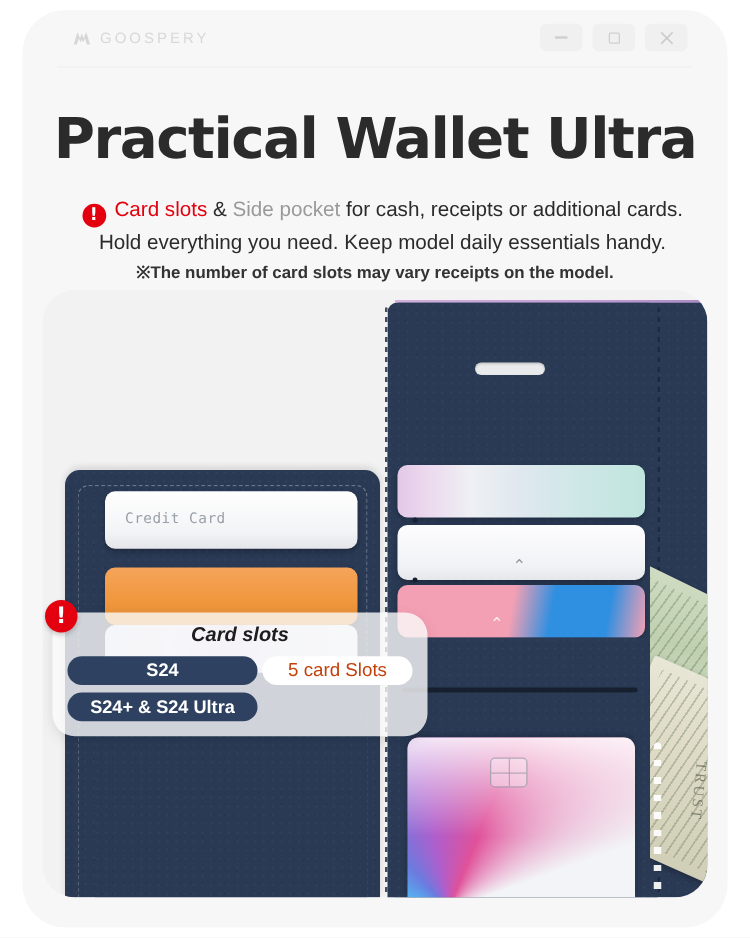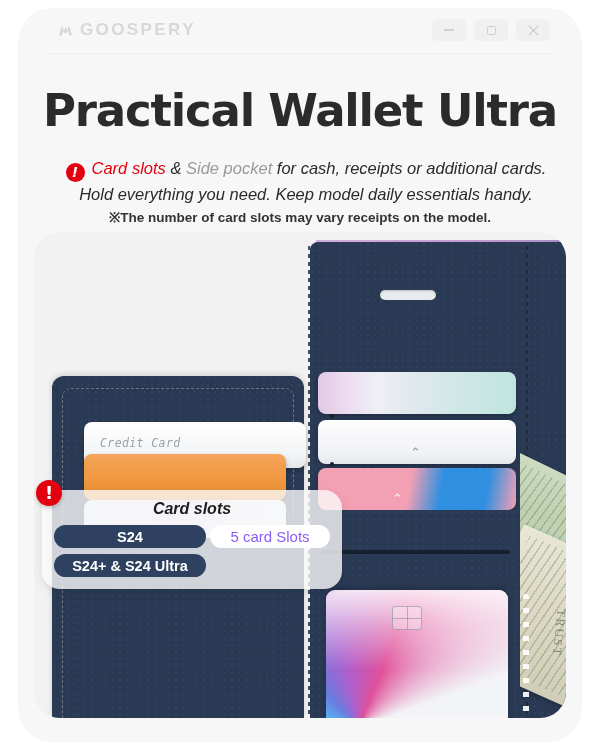--- a/index.html
+++ b/index.html
@@ -35,24 +35,24 @@
     align-items: center;
     padding: 0 10px 0 40px;
   }
   .brand {
     display: flex;
     align-items: center;
     gap: 7px;
   }
   .brand-mark { width: 15px; height: 13px; display: block; }
   .brand-text {
-    font-size: 17px;
+    font-size: 12px;
     letter-spacing: 2.4px;
     color: #d8d8d8;
-    font-weight: 700;
+    font-weight: 400;
   }
   .win-controls {
     margin-left: auto;
     display: flex;
     gap: 8px;
     padding-right: 22px;
   }
   .win-btn {
     width: 34px; height: 22px;
     background: #f0f0f0;
@@ -90,21 +90,20 @@
 
   
   .subhead {
     position: absolute;
     left: 12px; right: 0;
     top: 148px;
     text-align: center;
     font-size: 16.5px;
     line-height: 24px;
     color: #2b2b2b;
-    font-style: italic;
   }
   .subhead .line1 { display: block; white-space: nowrap; }
   .subhead .line2 { display: block; }
   .warn-dot {
     display: inline-block;
     width: 19px; height: 19px;
     border-radius: 50%;
     background: #e3000f;
     color: #fff;
     font-size: 14px;
@@ -215,23 +214,22 @@
 
   
   .card {
     position: absolute;
     border-radius: 8px;
     box-shadow: 0 2px 4px rgba(0,0,0,.28);
   }
 
   
   .c-credit {
-    left: 50px; top: 190px; width: 222px; height: 46px;
+    left: 50px; top: 161px; width: 202px; height: 46px;
     background: linear-gradient(180deg,#ffffff 0%,#f3f4f6 70%,#e5e6ea 100%);
-    font-style: italic;
   }
   .c-credit .lbl {
     position: absolute;
     left: 16px; top: 14px;
     font-size: 11.5px;
     color: #9aa0a8;
     font-family: "DejaVu Sans Mono", monospace;
     letter-spacing: .4px;
   }
   .c-orange {
@@ -391,21 +389,21 @@
     justify-content: center;
     flex: none;
   }
   .slot-val {
     flex: 1;
     height: 23px;
     margin-left: 4px;
     background: #ffffff;
     border-radius: 12px;
     font-size: 15px;
-    color: #8b5cf6;
+    color: #c2410c;
     display: flex;
     align-items: center;
     justify-content: center;
   }
   .panel-badge {
     position: absolute;
     left: -6px; top: -10px;
     width: 26px; height: 26px;
     border-radius: 50%;
     background: #e3000f;

